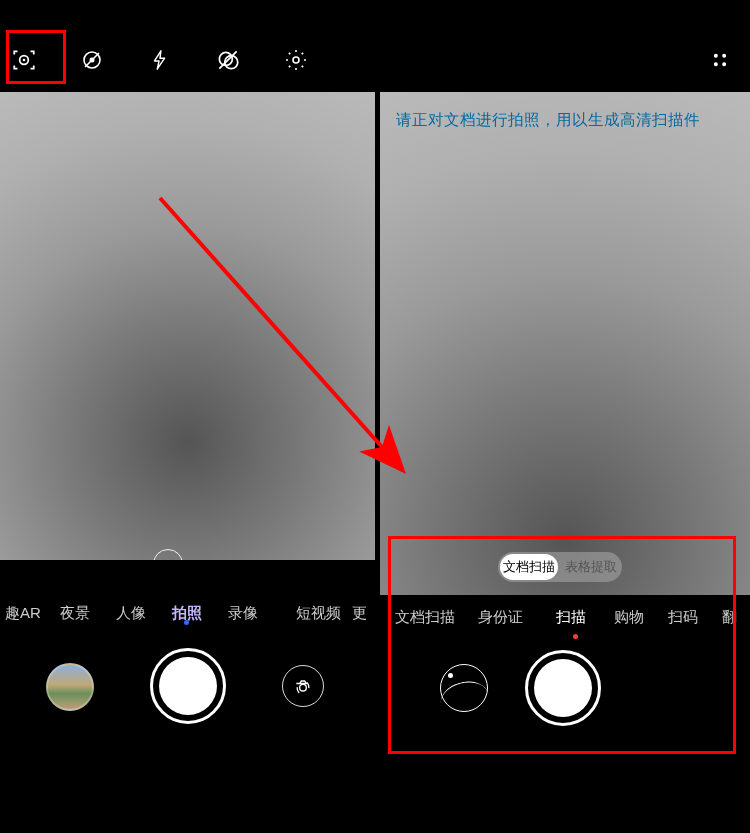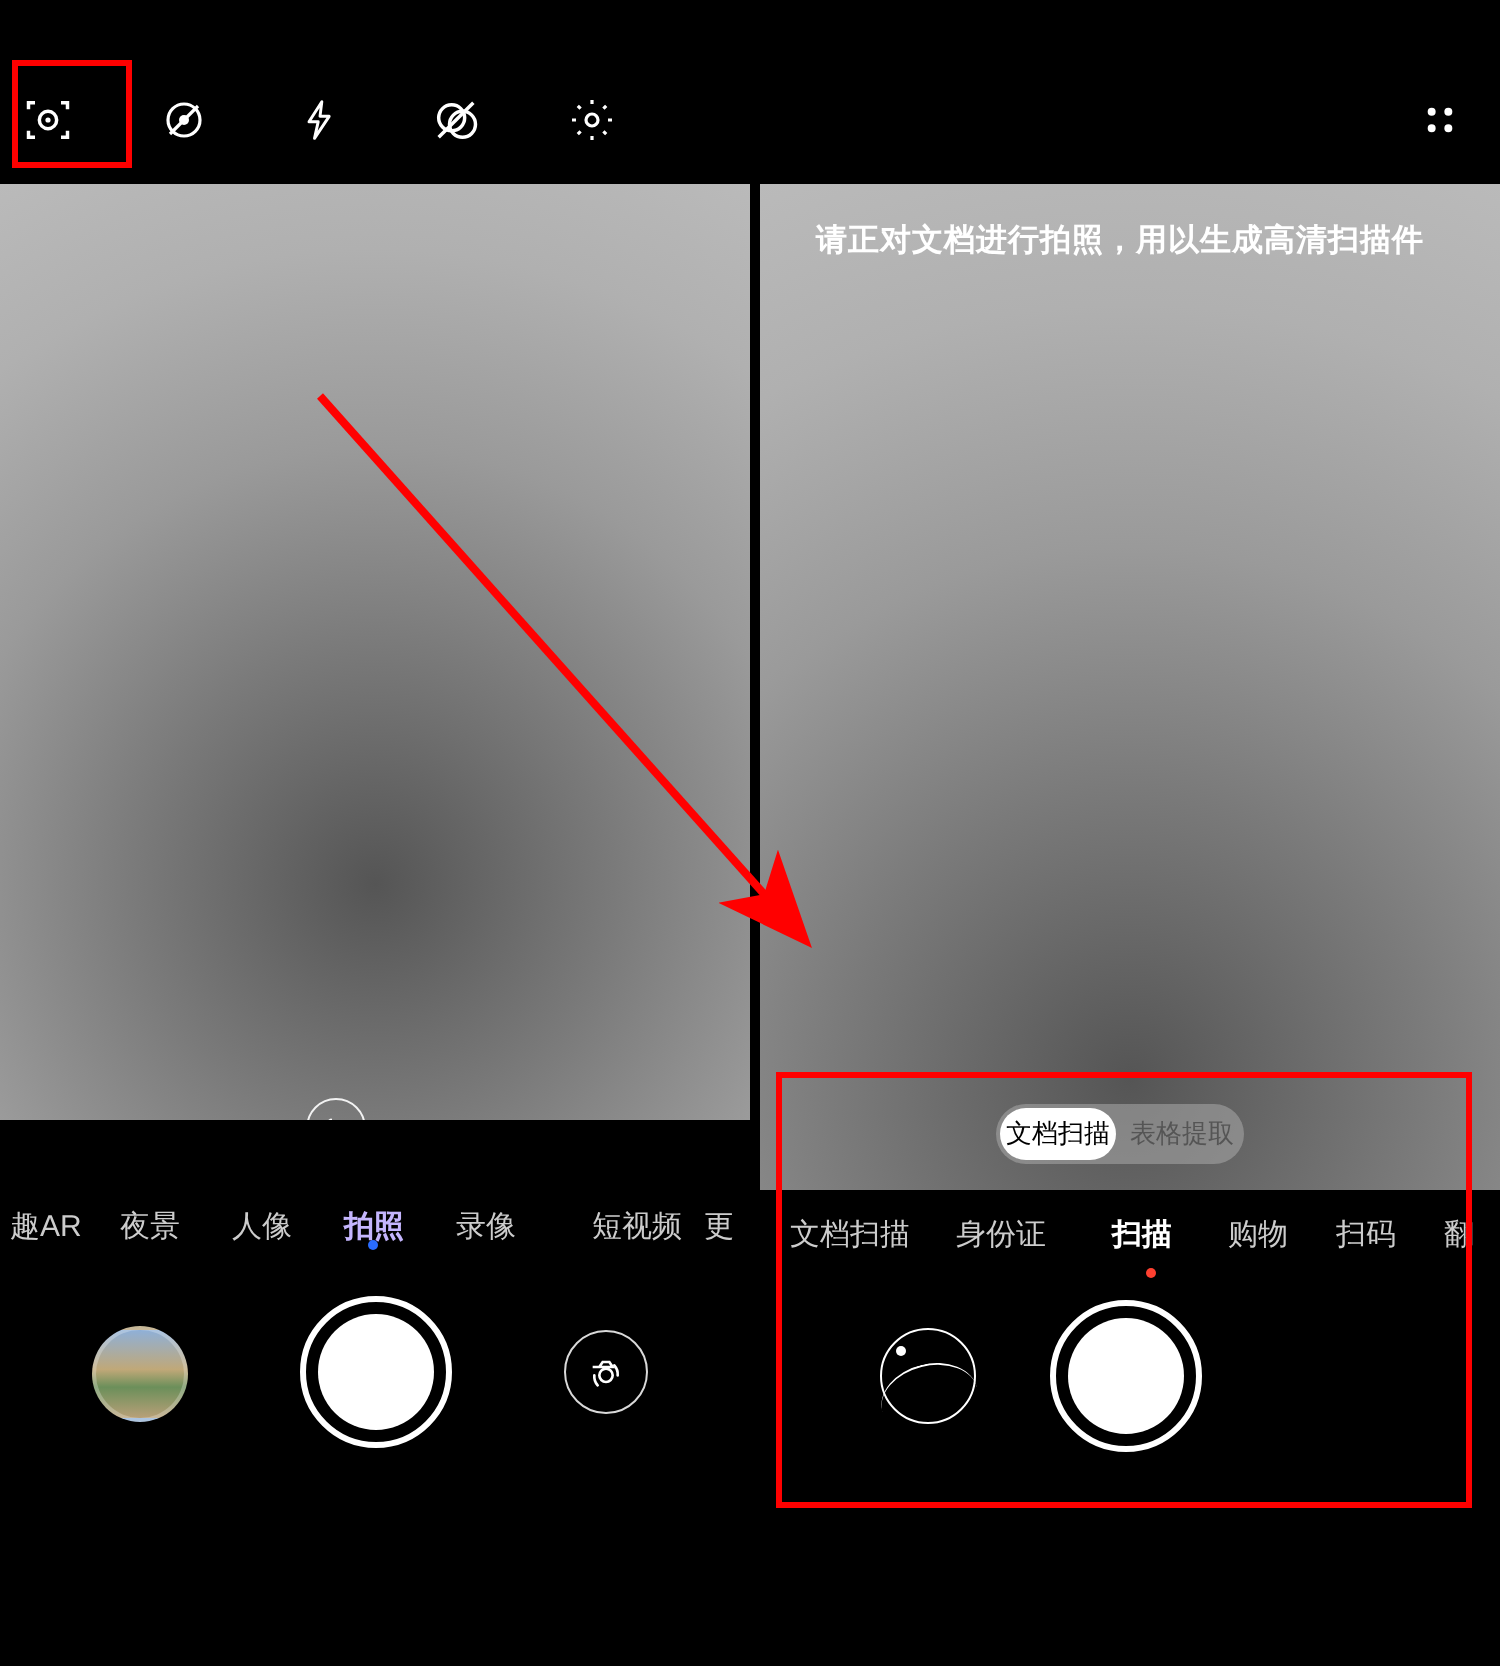--- a/index.html
+++ b/index.html
@@ -35,31 +35,31 @@
   .mode-indicator { position:absolute; top:620px; left:184px; width:5px; height:5px; border-radius:50%; background:#2a6cff; }
 
   
   .gallery-thumb { position:absolute; left:46px; top:663px; width:48px; height:48px; border-radius:50%; background:linear-gradient(180deg,#8fb0d8 0%, #c0a878 45%, #6b8f5a 65%, #b8a078 100%); border:2px solid rgba(255,255,255,0.25); }
   .shutter-left { position:absolute; left:150px; top:648px; width:76px; height:76px; border-radius:50%; background:#000; border:3.5px solid #fff; display:flex; align-items:center; justify-content:center; }
   .shutter-left::after { content:""; width:58px; height:58px; border-radius:50%; background:#fff; }
   .switch-cam { position:absolute; left:282px; top:665px; width:42px; height:42px; border-radius:50%; border:1.6px solid rgba(255,255,255,0.85); display:flex; align-items:center; justify-content:center; }
   .switch-cam svg { stroke:#fff; fill:none; stroke-width:1.6; }
 
   
-  .scan-hint { position:absolute; left:408px; top:110px; color:#ffffff; font-size:15.5px; letter-spacing:0.5px;font-weight:bold; }
+  .scan-hint { position:absolute; left:396px; top:110px; color:#0369a1; font-size:15.5px; letter-spacing:0.5px; }
 
   
   .pill { position:absolute; left:498px; top:552px; width:124px; height:30px; border-radius:15px; background:rgba(170,170,170,0.55); display:flex; align-items:flex-end; font-size:13px; }
   .pill .seg { flex:1 1 50%; text-align:center; line-height:30px; color:#555; }
   .pill .seg.on { background:#fff; border-radius:15px; color:#000; height:26px; line-height:26px; margin:2px; flex:0 0 58px; }
 
   
   .mode-strip-right { position:absolute; top:608px; left:393px; width:345px; height:30px; color:#ccc; font-size:15px; }
   .mode-strip-right .mr { position:absolute; }
-  .mode-strip-right .mr.active { color:#fff; font-weight:700; }
+  .mode-strip-right .mr.active { color:#fff; font-weight:400; }
   .mode-indicator-r { position:absolute; top:634px; left:573px; width:5px; height:5px; border-radius:50%; background:#ff4030; }
 
   
   .right-black { position:absolute; left:380px; top:595px; width:370px; height:160px; background:#000; }
 
   
   .ball-icon { position:absolute; left:440px; top:664px; width:48px; height:48px; border-radius:50%; border:1.5px solid #fff; }
   .ball-icon::before { content:""; position:absolute; left:7px; top:8px; width:5px; height:5px; border-radius:50%; background:#fff; }
   .ball-icon::after { content:""; position:absolute; left:-1px; top:17px; width:49px; height:32px; border:1.5px solid #fff; border-bottom:none; border-left:none; border-right:none; border-radius:30px 30px 0 0 / 22px 22px 0 0; transform:rotate(-14deg); }
 

